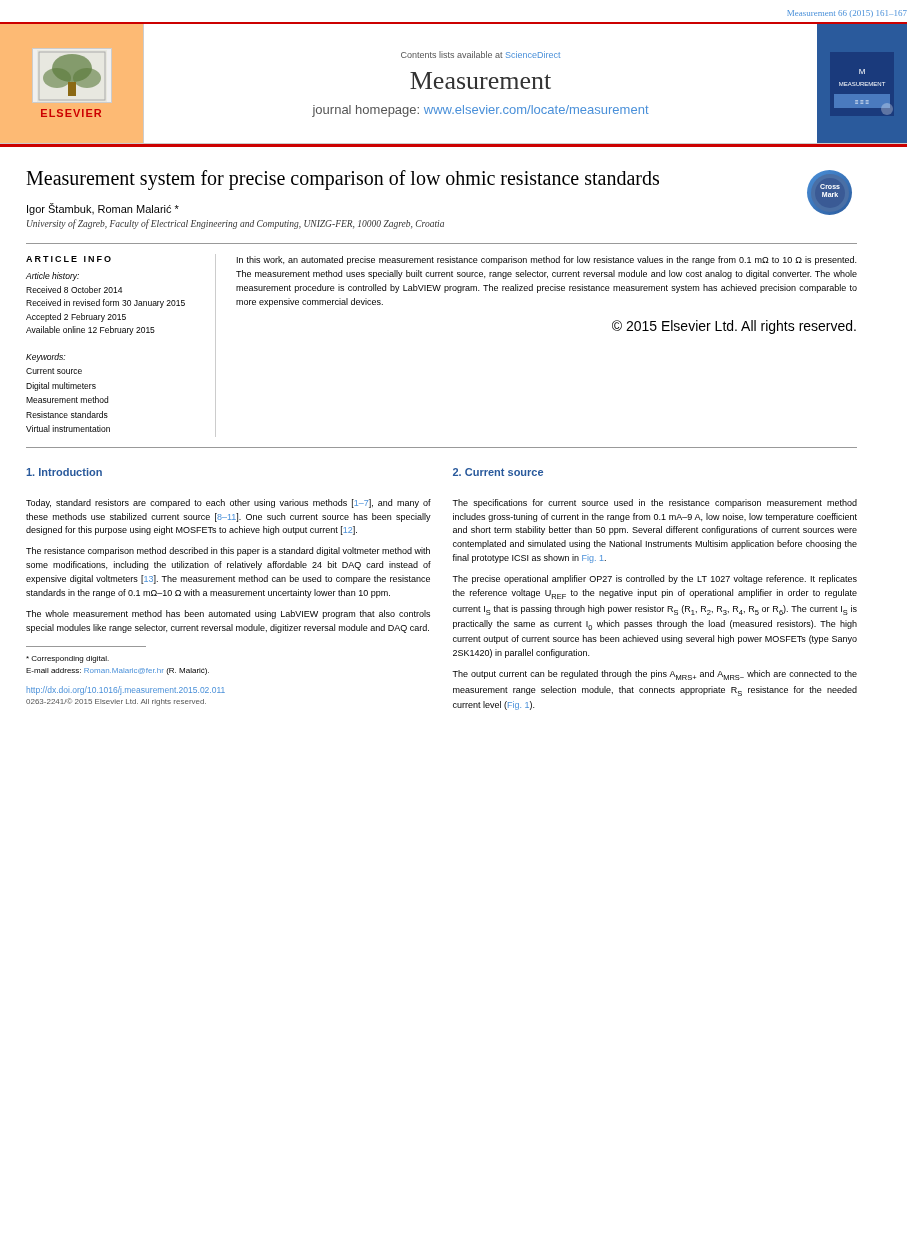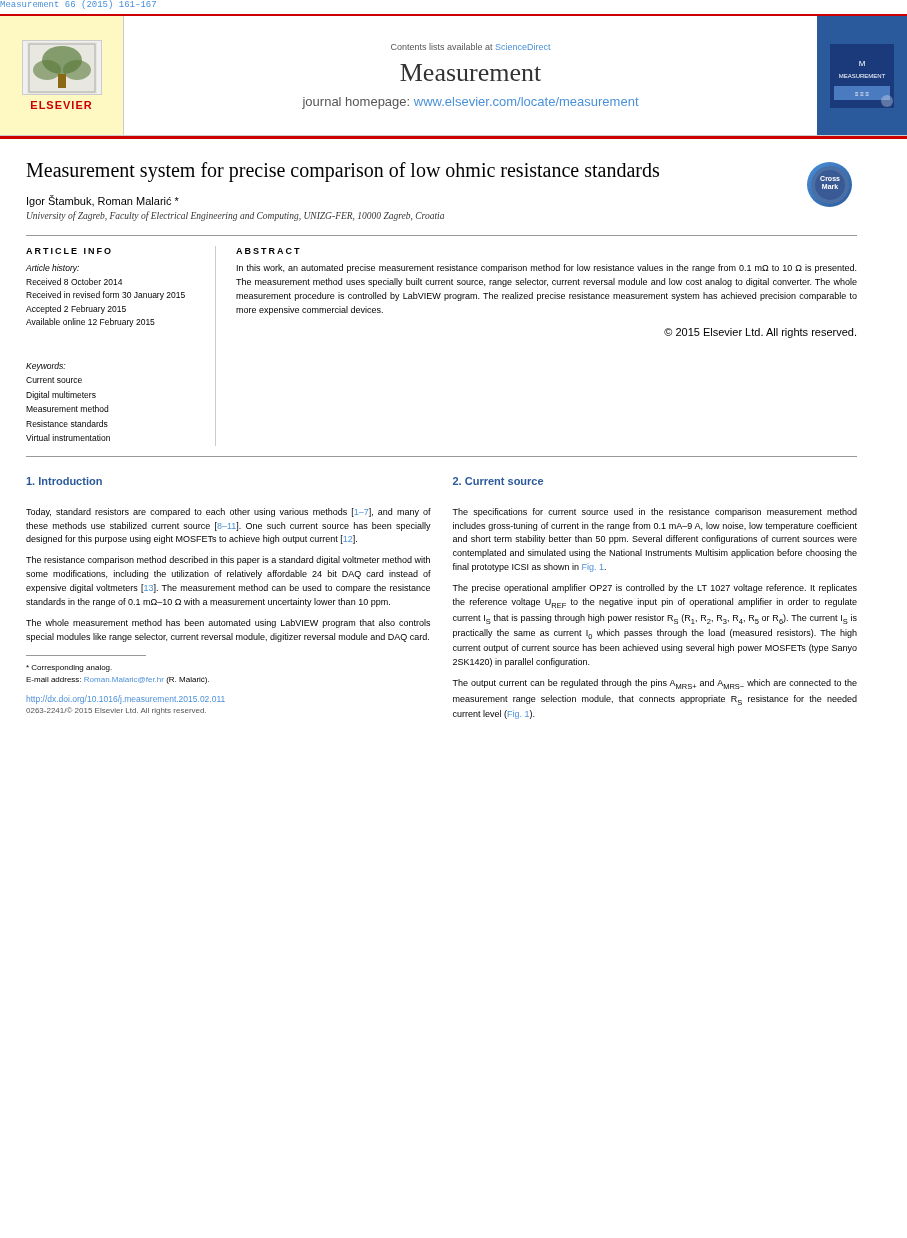--- a/index.html
+++ b/index.html
@@ -13,43 +13,43 @@
       overflow-x: hidden;
     }
     .page {
       width: 907px;
       min-height: 1238px;
       background: #fff;
       padding: 0;
     }
     
     .journal-ref {
-      text-align: left;
+      text-align: right;
       font-size: 9px;
       color: #4a90d9;
-      padding: 0 0 4px 0;
-      font-family: Liberation Mono, monospace;
+      padding: 8px 0 4px 0;
+      font-family: Liberation Serif, serif;
     }
     .journal-header {
       display: flex;
       align-items: stretch;
       border-top: 2px solid #c00;
       border-bottom: 1px solid #ccc;
       margin: 0 0 0 0;
     }
     .elsevier-logo {
-      width: 124px;
+      width: 144px;
       min-height: 90px;
       border-right: 1px solid #ccc;
       display: flex;
       flex-direction: column;
       align-items: center;
       justify-content: center;
       padding: 24px;
-      background: #fef9c3;
+      background: #fdba74;
     }
     .logo-graphic {
       width: 80px;
       height: 55px;
       background: #f0f0f0;
       border: 1px solid #ccc;
       display: flex;
       align-items: center;
       justify-content: center;
       font-size: 7px;
@@ -190,21 +190,21 @@
       text-transform: uppercase;
       color: #000;
       margin-bottom: 6px;
       font-weight: bold;
     }
     .article-history {
       font-size: 8.5px;
       font-family: Arial, sans-serif;
       line-height: 1.6;
       color: #000;
-      margin-bottom: 29px;
+      margin-bottom: 12px;
     }
     .article-history .label {
       font-style: italic;
       font-family: Arial, sans-serif;
     }
     .keywords-section {
       font-size: 8.5px;
       font-family: Arial, sans-serif;
       line-height: 1.7;
       color: #000;
@@ -215,21 +215,21 @@
     }
     .abstract-text {
       font-size: 9px;
       font-family: Arial, sans-serif;
       line-height: 1.55;
       color: #000;
       text-align: justify;
       margin-bottom: 8px;
     }
     .copyright-line {
-      font-size: 11px;
+      font-size: 14px;
       font-family: Arial, sans-serif;
       text-align: right;
       color: #000;
     }
     
     .body-content {
       margin-top: 18px;
     }
     .two-col-body {
       display: flex;
@@ -377,21 +377,20 @@
           <span class="label">Keywords:</span><br>
           <span>Current source</span><br>
           <span>Digital multimeters</span><br>
           <span>Measurement method</span><br>
           <span>Resistance standards</span><br>
           <span>Virtual instrumentation</span>
         </div>
       </div>
 
       <div class="right-col">
-        <div class="section-label">ABSTRACT</div>
         <div class="abstract-text">In this work, an automated precise measurement resistance comparison method for low resistance values in the range from 0.1 mΩ to 10 Ω is presented. The measurement method uses specially built current source, range selector, current reversal module and low cost analog to digital converter. The whole measurement procedure is controlled by LabVIEW program. The realized precise resistance measurement system has achieved precision comparable to more expensive commercial devices.</div>
         <div class="copyright-line">© 2015 Elsevier Ltd. All rights reserved.</div>
       </div>
     </div>
 
     <hr class="divider-line">
 
     <div class="body-content">
       <div class="two-col-body">
         <div class="body-left">
@@ -405,21 +404,21 @@
           <p class="body-para">
             The resistance comparison method described in this paper is a standard digital voltmeter method with some modifications, including the utilization of relatively affordable 24 bit DAQ card instead of expensive digital voltmeters [<span class="ref">13</span>]. The measurement method can be used to compare the resistance standards in the range of 0.1 mΩ–10 Ω with a measurement uncertainty lower than 10 ppm.
           </p>
 
           <p class="body-para">
             The whole measurement method has been automated using LabVIEW program that also controls special modules like range selector, current reversal module, digitizer reversal module and DAQ card.
           </p>
 
           <hr class="footnote-divider">
           <div class="footnote">
-            <span>* Corresponding analog.</span><br>
+            <span>* Corresponding digital.</span><br>
             <span>E-mail address: </span><span class="footnote-link">Roman.Malaric@fer.hr</span><span> (R. Malarić).</span>
           </div>
 
           <div class="bottom-links">http://dx.doi.org/10.1016/j.measurement.2015.02.011</div>
           <div class="bottom-copyright">0263-2241/© 2015 Elsevier Ltd. All rights reserved.</div>
 
         </div>
 
         <div class="body-right">
 

